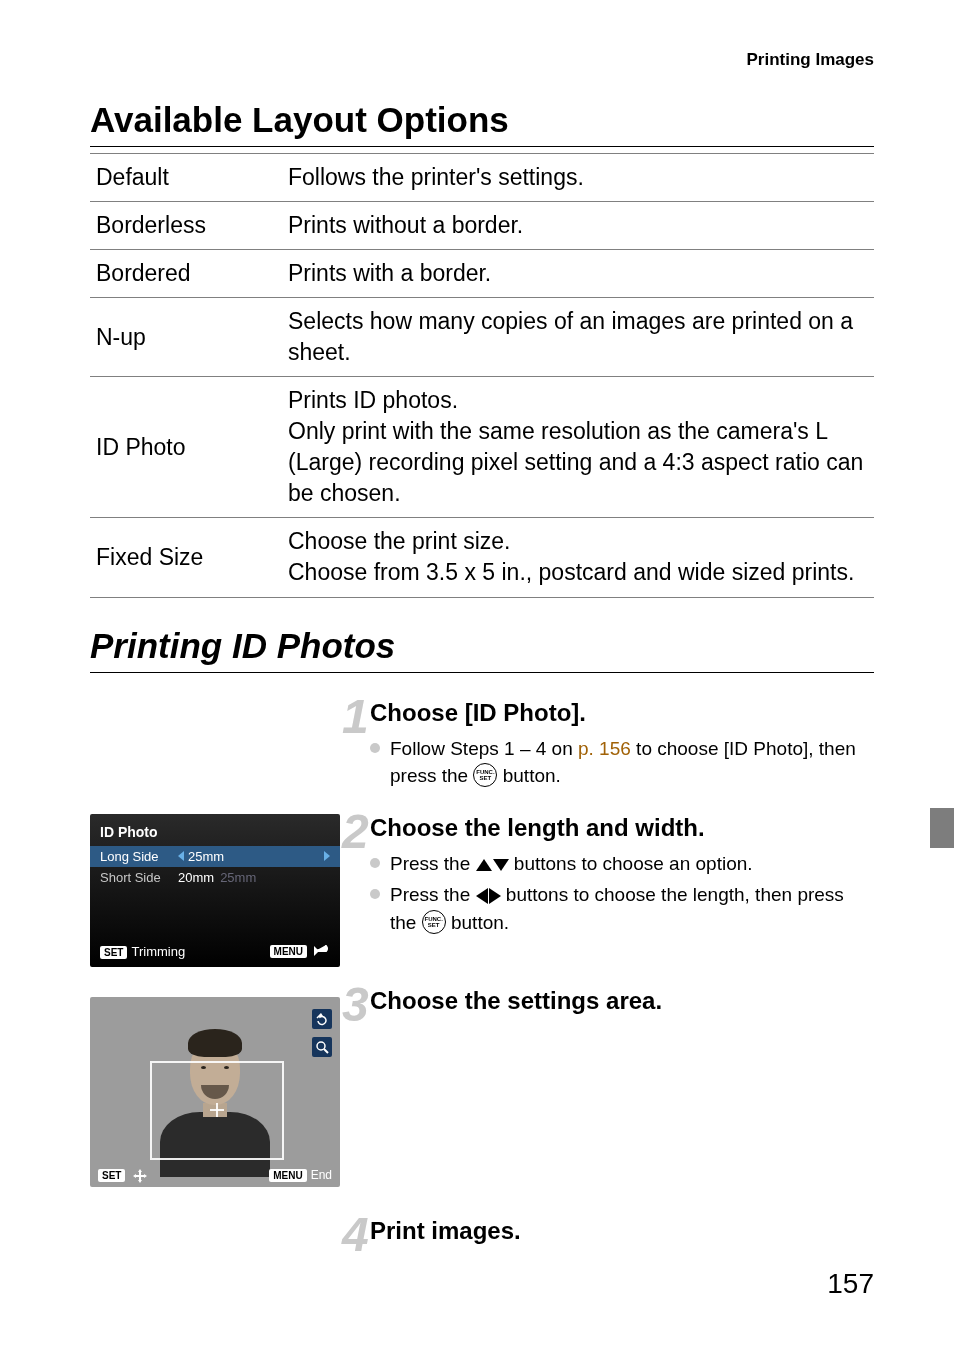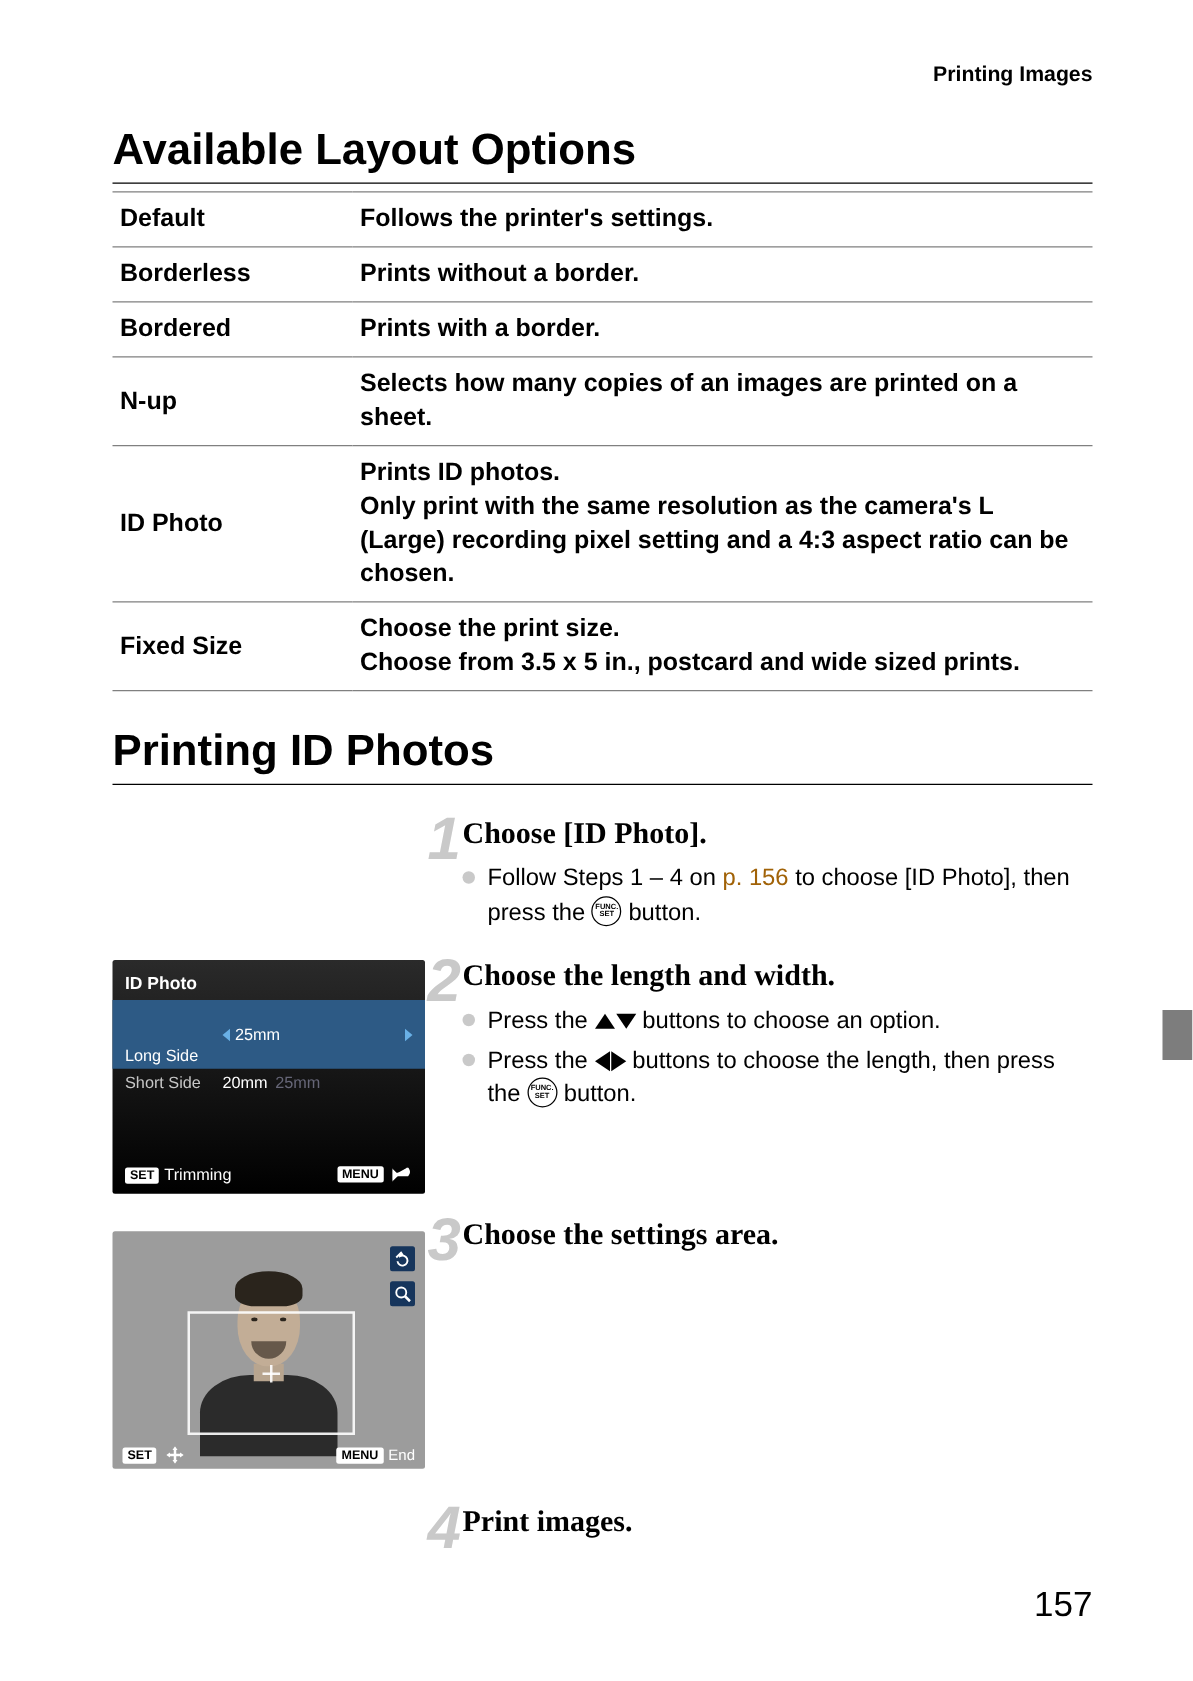--- a/index.html
+++ b/index.html
@@ -42,22 +42,21 @@
     font-size: 35px;
     font-weight: bold;
     border-bottom: 1px solid #000;
     padding-bottom: 6px;
     margin-top: 4px;
     margin-bottom: 6px;
   }
   table.layout-table {
     width: 100%;
     border-collapse: collapse;
-    font-size: 20px;
-    font-weight: bold;
+    font-size: 23px;
   }
   table.layout-table td {
     border-bottom: 1px solid #808080;
     padding: 8px 6px;
     vertical-align: middle;
     line-height: 1.35;
   }
   table.layout-table tr:first-child td {
     border-top: 1px solid #808080;
   }
@@ -89,21 +88,20 @@
     font-style: italic;
     color: #c9c9c9;
     line-height: 1;
   }
   .step-title {
     font-size: 24px;
     font-weight: bold;
     margin: 0 0 8px 0;
     position: relative;
     z-index: 1;
-    font-family: Liberation Serif, serif;
   }
   .bullet-line {
     display: flex;
     align-items: flex-start;
     font-size: 19px;
     line-height: 1.45;
     margin-bottom: 4px;
   }
   .bullet-dot {
     width: 10px;
@@ -189,21 +187,20 @@
   }
   .cam-row.selected {
     background: #2d5a85;
   }
   .cam-row .label {
     width: 78px;
     color: #c7c7c7;
   }
   .cam-row.selected .label {
     color: #fff;
-    margin-top: 34px;
   }
   .chev {
     width: 0; height: 0;
     border-top: 5px solid transparent;
     border-bottom: 5px solid transparent;
   }
   .chev-l { border-right: 6px solid #69b0e6; margin-right: 4px; }
   .chev-r { border-left: 6px solid #69b0e6; margin-left: auto; }
   .val-pale { color: #667; margin-left: 6px; }
   .cam-footer {
@@ -400,21 +397,21 @@
 Only print with the same resolution as the camera's L (Large) recording pixel setting and a 4:3 aspect ratio can be chosen.</td>
         </tr>
         <tr>
           <td>Fixed Size</td>
           <td style="white-space: pre-line;">Choose the print size.
 Choose from 3.5 x 5 in., postcard and wide sized prints.</td>
         </tr>
       </tbody>
   </table>
 
-  <div class="subheading" style="margin-top:28px;">Printing ID Photos</div>
+  <div class="subheading" style="margin-top:28px;font-style:italic;">Printing ID Photos</div>
 
   <div class="steps-area">
 
     <div class="step-row">
       <div class="step-left"></div>
       <div class="step-right">
         <div class="step-num">1</div>
         <div class="step-title">Choose [ID Photo].</div>
         <div class="bullet-line">
           <div class="bullet-dot"></div>

